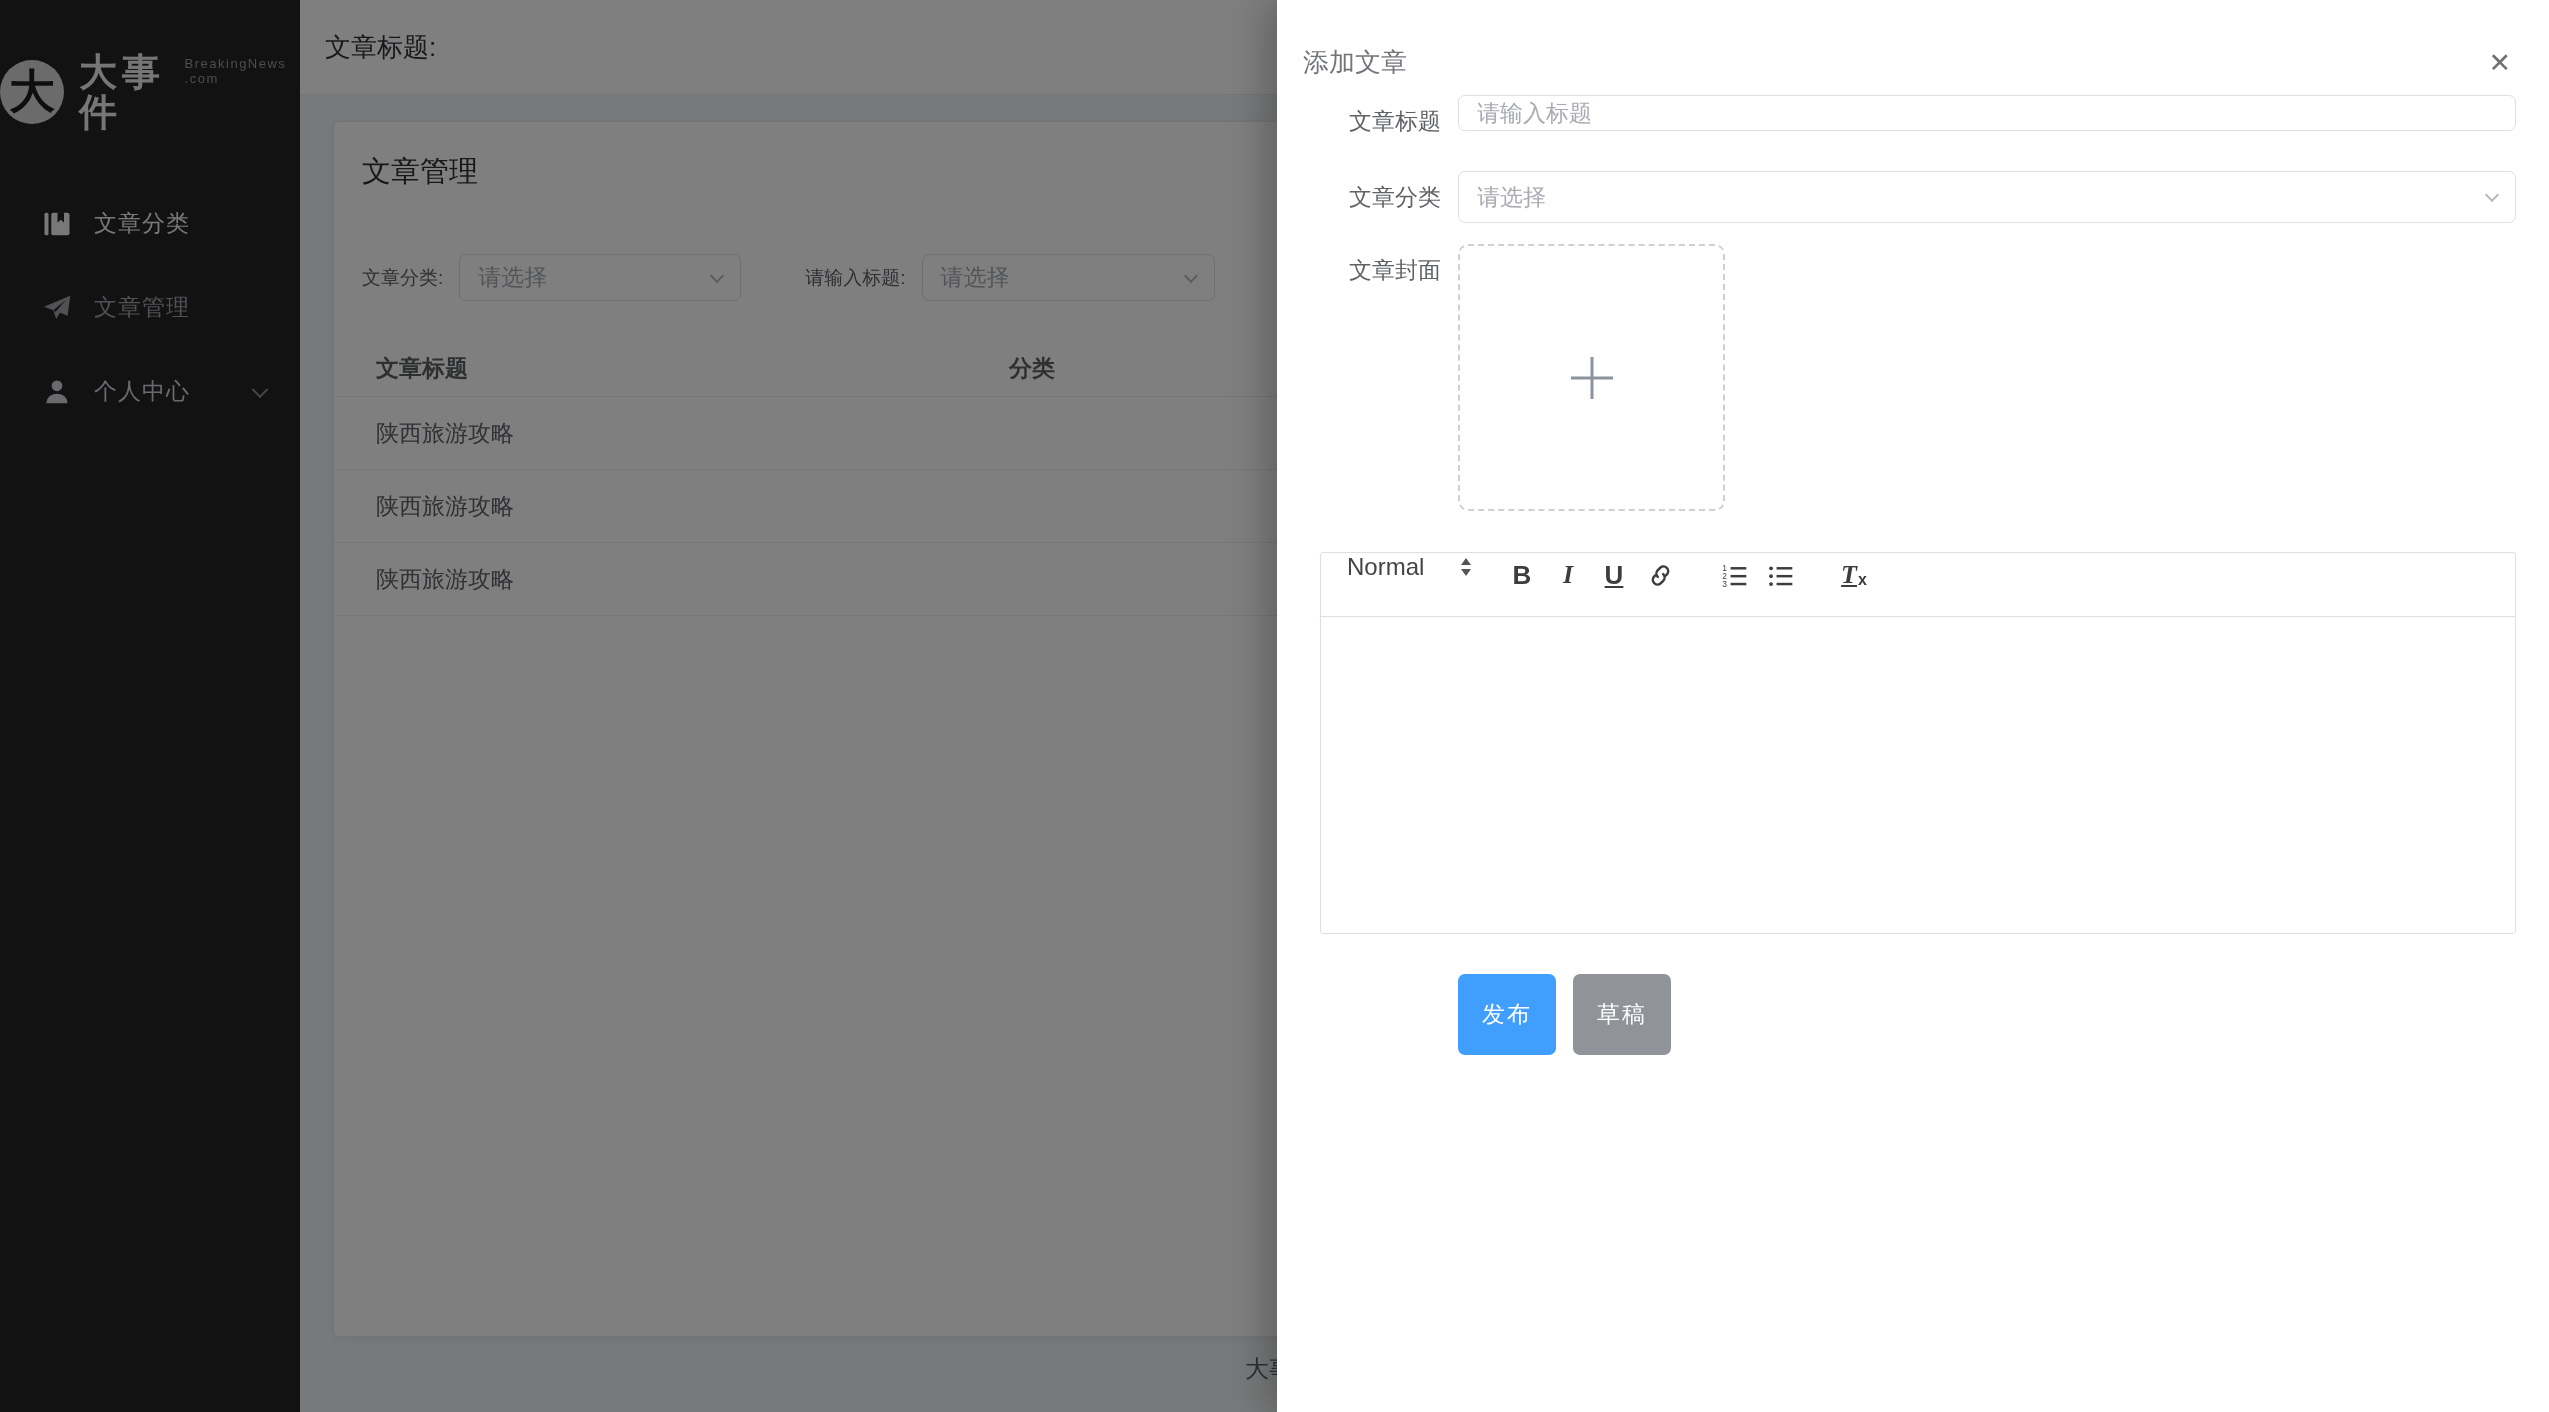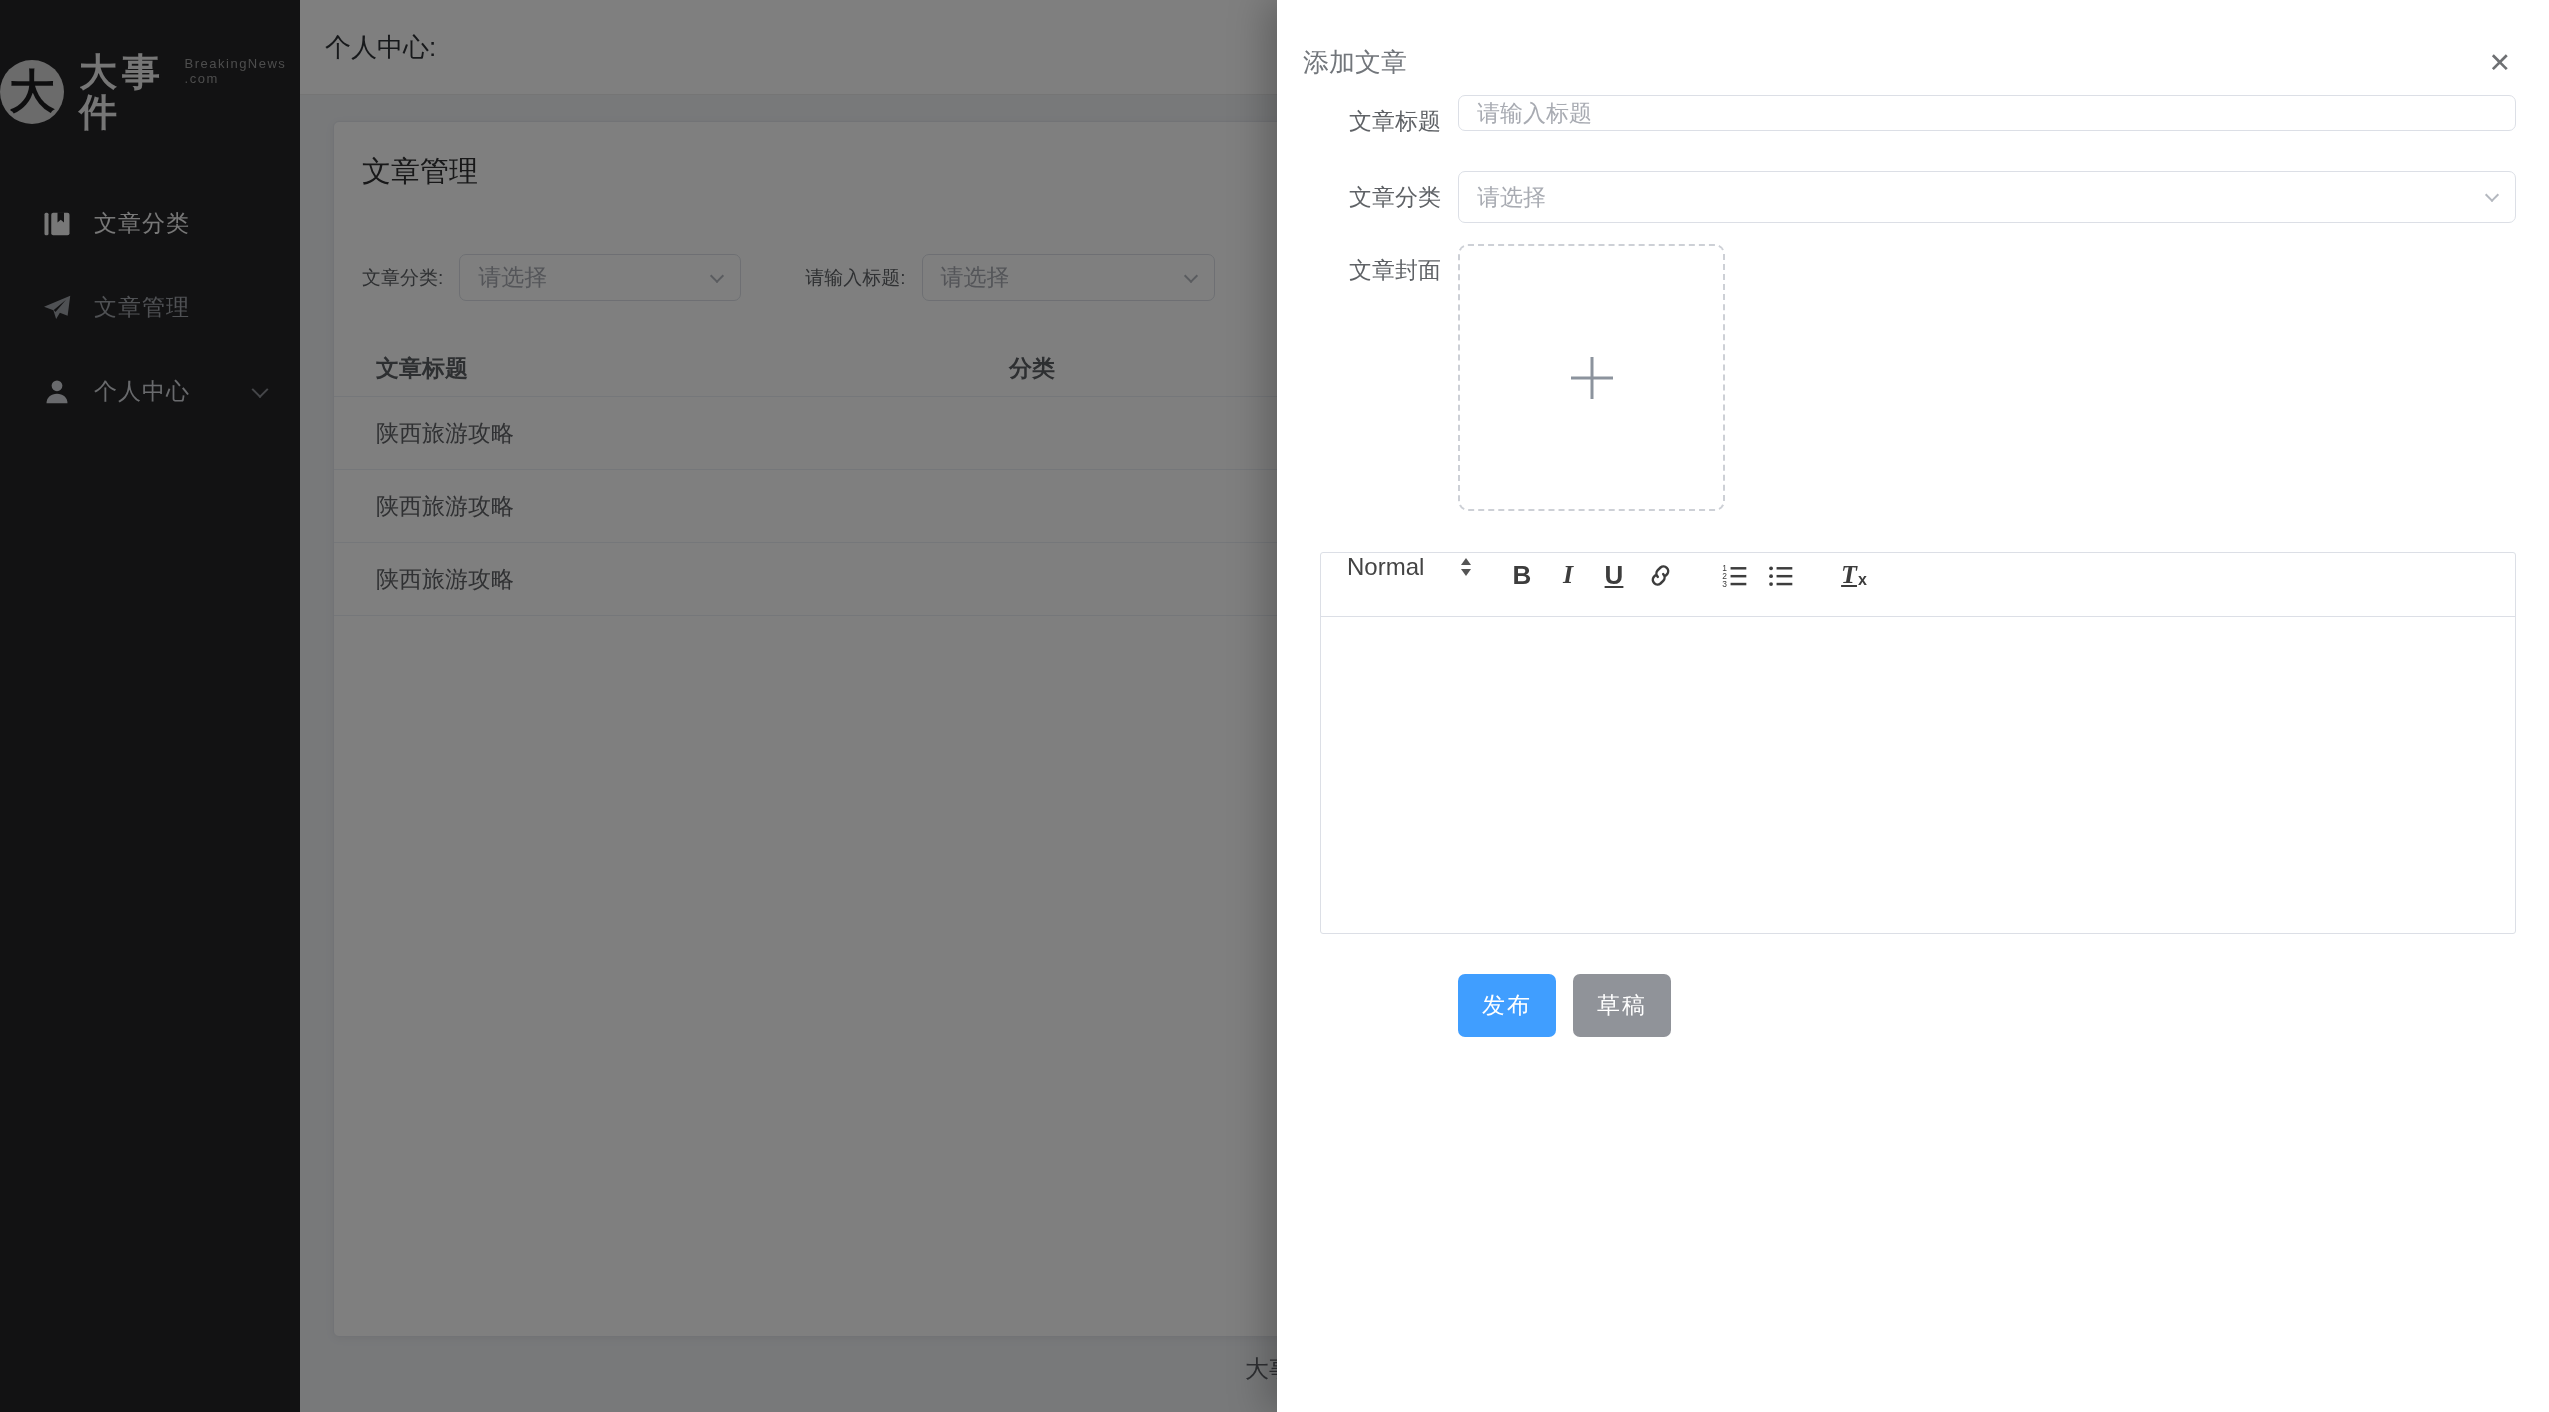--- a/index.html
+++ b/index.html
@@ -107,21 +107,21 @@
   .q-bold { font-weight:800; }
   .q-italic { font-style:italic; font-family:"Liberation Serif","DejaVu Serif",serif; font-weight:700; }
   .q-under { text-decoration:underline; font-weight:600; }
   .q-clean { font-family:"Liberation Serif","DejaVu Serif",serif; }
   .q-clean .t { font-style:italic; font-weight:700; text-decoration:underline; font-size:26px; }
   .q-clean .x { font-weight:800; font-size:16px; margin-left:1px; margin-top:10px;
     font-family:"Liberation Sans",sans-serif; }
   .ql-content { height:316px; }
 
   .actions { display:flex; margin-left:155px; }
-  .btn { height:63px; min-width:90px; padding:0 24px; border:none; border-radius:7px; font-size:23px;
+  .btn { height:81px; min-width:90px; padding:0 24px; border:none; border-radius:7px; font-size:23px;
     color:#ffffff; display:flex; align-items:center; justify-content:center; cursor:pointer;
     font-family:"Liberation Sans","DejaVu Sans",sans-serif; letter-spacing:2px; }
   .btn-publish { background:#409eff; }
   .btn-draft { background:#909399; margin-left:17px; }
 </style>
 </head>
 <body>
 
 <aside class="sidebar">
   <div class="logo">
@@ -157,21 +157,21 @@
           <path d="M3.6 21c0-4.7 3.7-7.6 8.4-7.6s8.4 2.9 8.4 7.6z"></path>
         </svg>
       </span>
       <span class="mi-label">个人中心</span>
       <span class="mi-chevron"></span>
     </div>
   </nav>
 </aside>
 
 <header class="topbar">
-  <span class="greeting">个人中心:</span>
+  <span class="greeting">文章标题:</span>
 </header>
 
 <main class="content">
   <section class="card">
     <h2 class="card-title">文章管理</h2>
 
     <div class="filters">
       <span class="f-label">文章分类:</span>
       <div class="select sel-cat">
         <span class="sel-placeholder">请选择</span>

